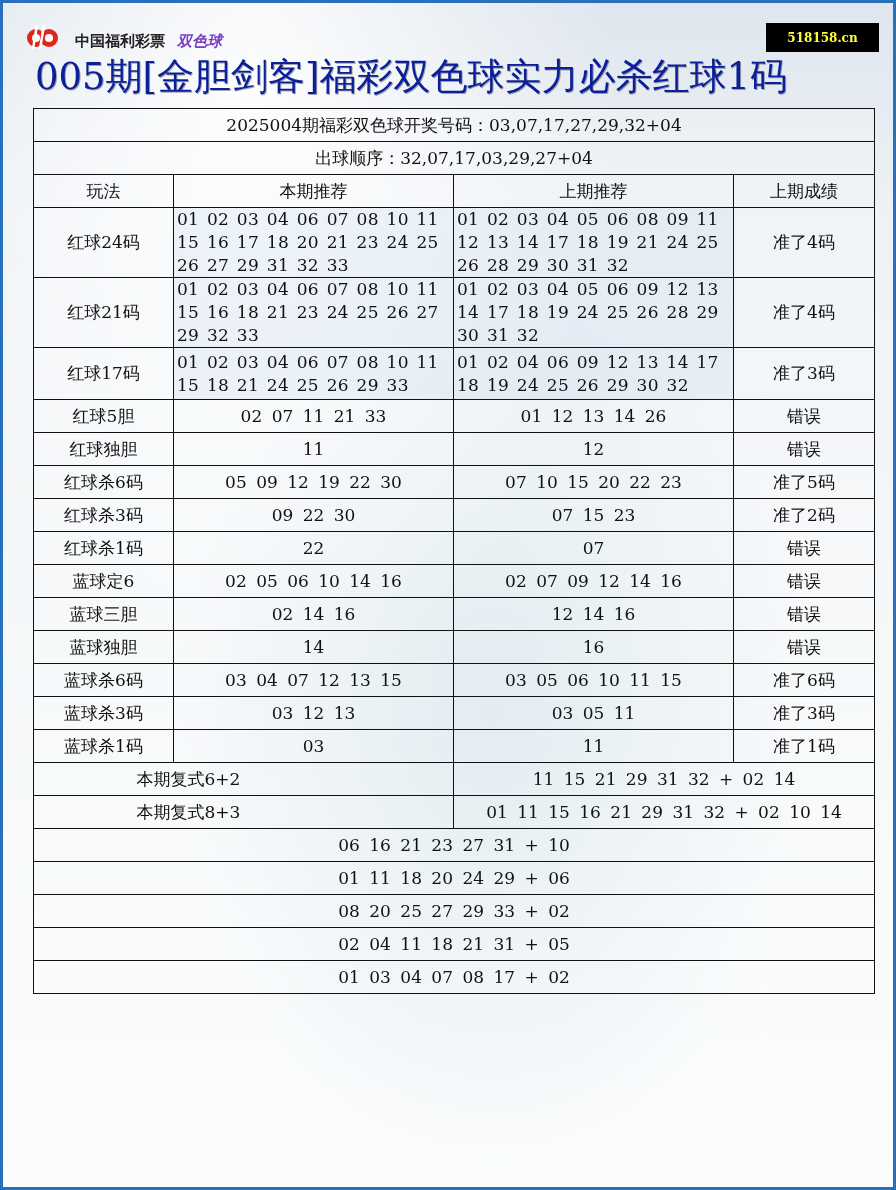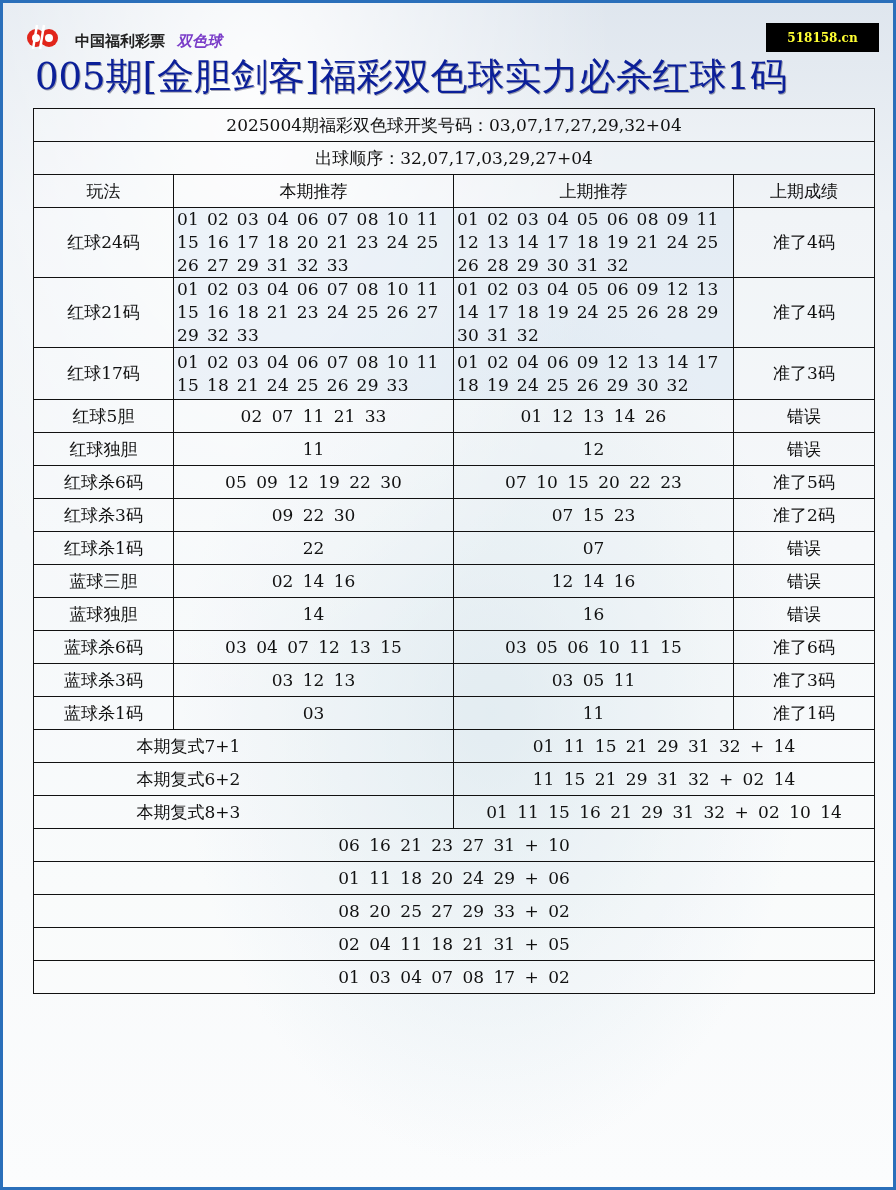--- a/index.html
+++ b/index.html
@@ -145,20 +145,26 @@
       <td class="center-num">07 15 23</td>
       <td class="res">准了2码</td>
     </tr>
     <tr class="h35">
       <td class="lbl">红球杀1码</td>
       <td class="center-num">22</td>
       <td class="center-num">07</td>
       <td class="res">错误</td>
     </tr>
     <tr class="h35">
+      <td class="lbl">蓝球定6</td>
+      <td class="center-num">02 05 06 10 14 16</td>
+      <td class="center-num">02 07 09 12 14 16</td>
+      <td class="res">错误</td>
+    </tr>
+    <tr class="h35">
       <td class="lbl">蓝球三胆</td>
       <td class="center-num">02 14 16</td>
       <td class="center-num">12 14 16</td>
       <td class="res">错误</td>
     </tr>
     <tr class="h35">
       <td class="lbl">蓝球独胆</td>
       <td class="center-num">14</td>
       <td class="center-num">16</td>
       <td class="res">错误</td>
@@ -176,24 +182,20 @@
       <td class="res">准了3码</td>
     </tr>
     <tr class="h35">
       <td class="lbl">蓝球杀1码</td>
       <td class="center-num">03</td>
       <td class="center-num">11</td>
       <td class="res">准了1码</td>
     </tr>
 
     <tr class="h35">
-      <td colspan="2" class="compound-label">本期复式7+1</td>
-      <td colspan="2" class="center-num">01 11 15 21 29 31 32 + 14</td>
-    </tr>
-    <tr class="h35">
       <td colspan="2" class="compound-label">本期复式6+2</td>
       <td colspan="2" class="center-num">11 15 21 29 31 32 + 02 14</td>
     </tr>
     <tr class="h35">
       <td colspan="2" class="compound-label">本期复式8+3</td>
       <td colspan="2" class="center-num">01 11 15 16 21 29 31 32 + 02 10 14</td>
     </tr>
 
     <tr class="h35">
       <td colspan="4" class="center-num">06 16 21 23 27 31 + 10</td>

